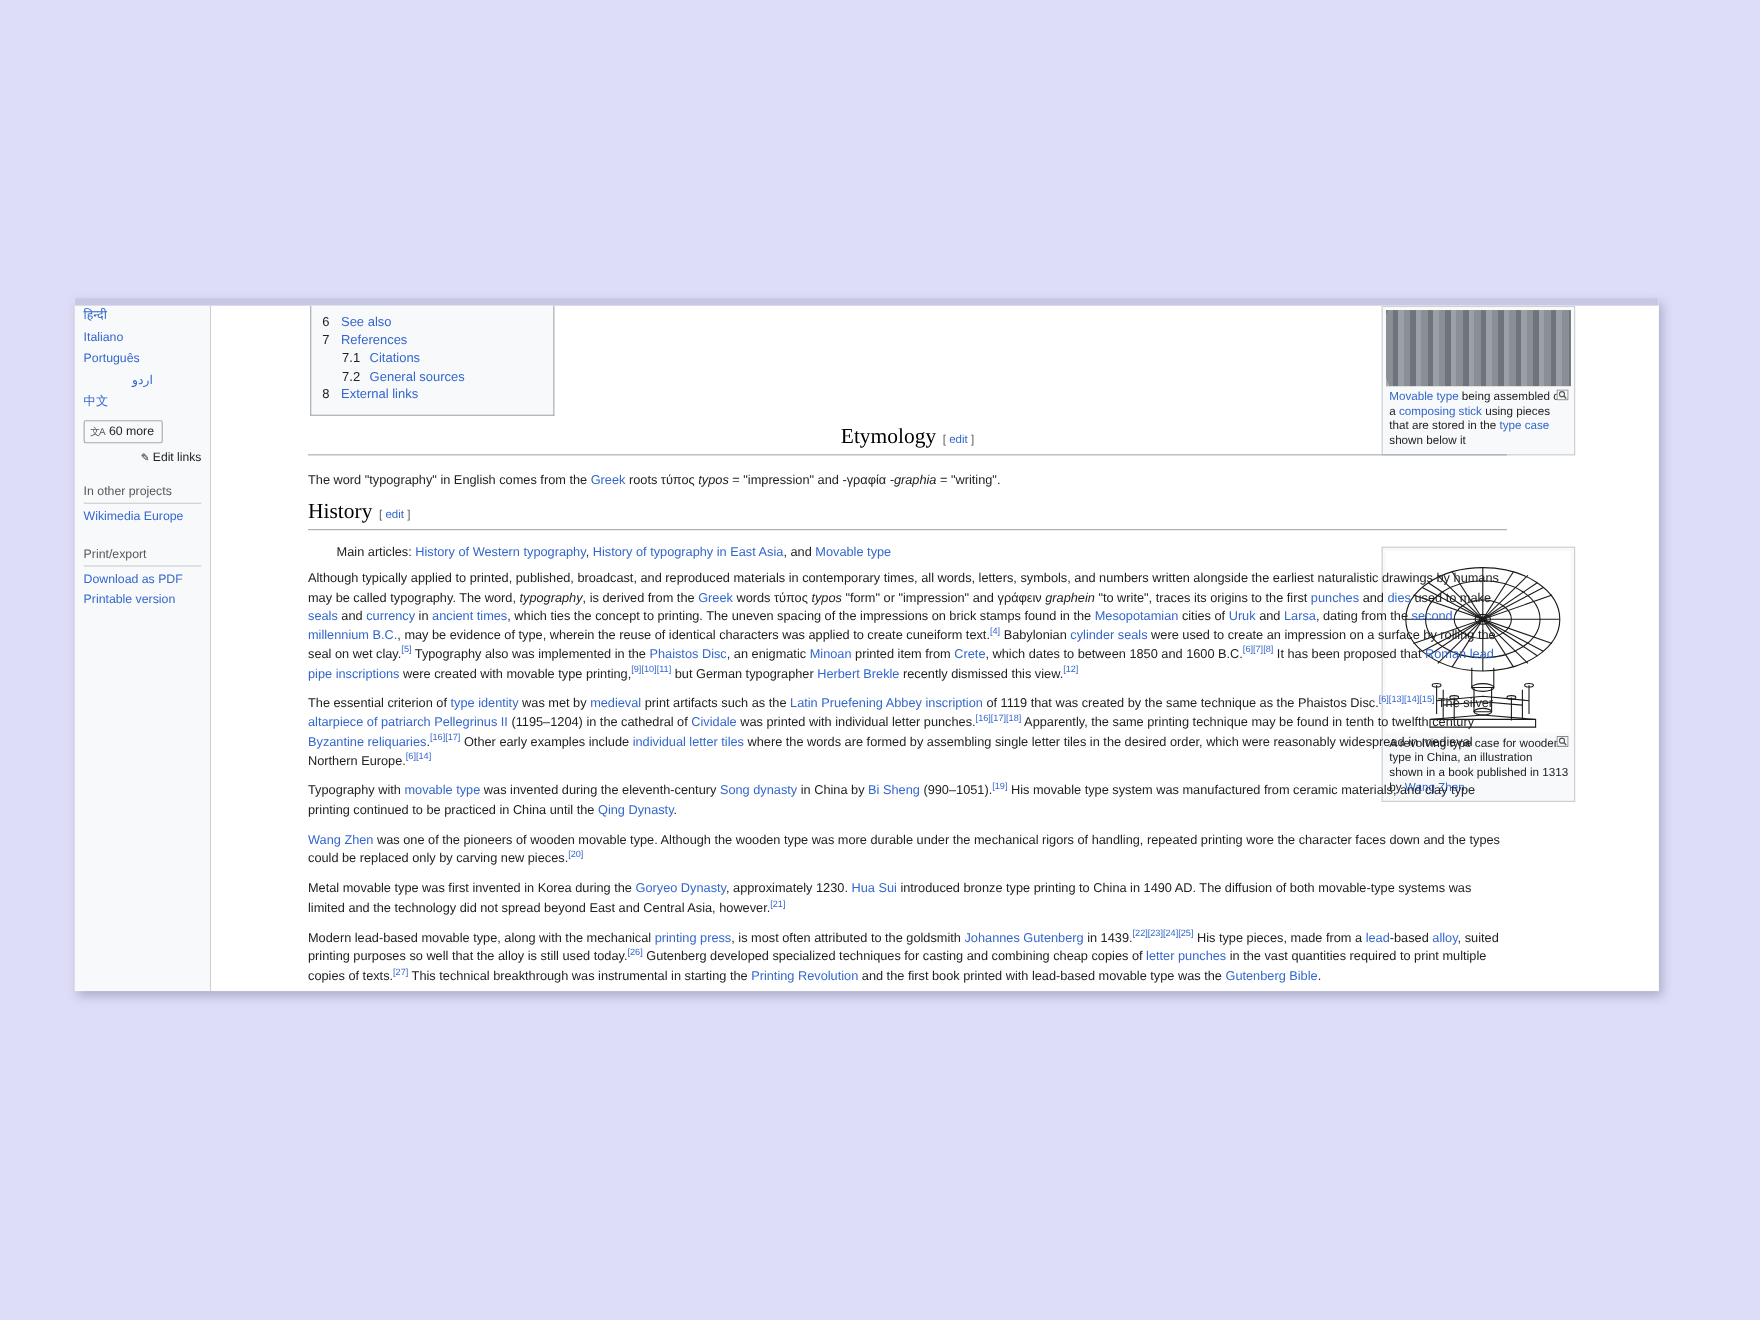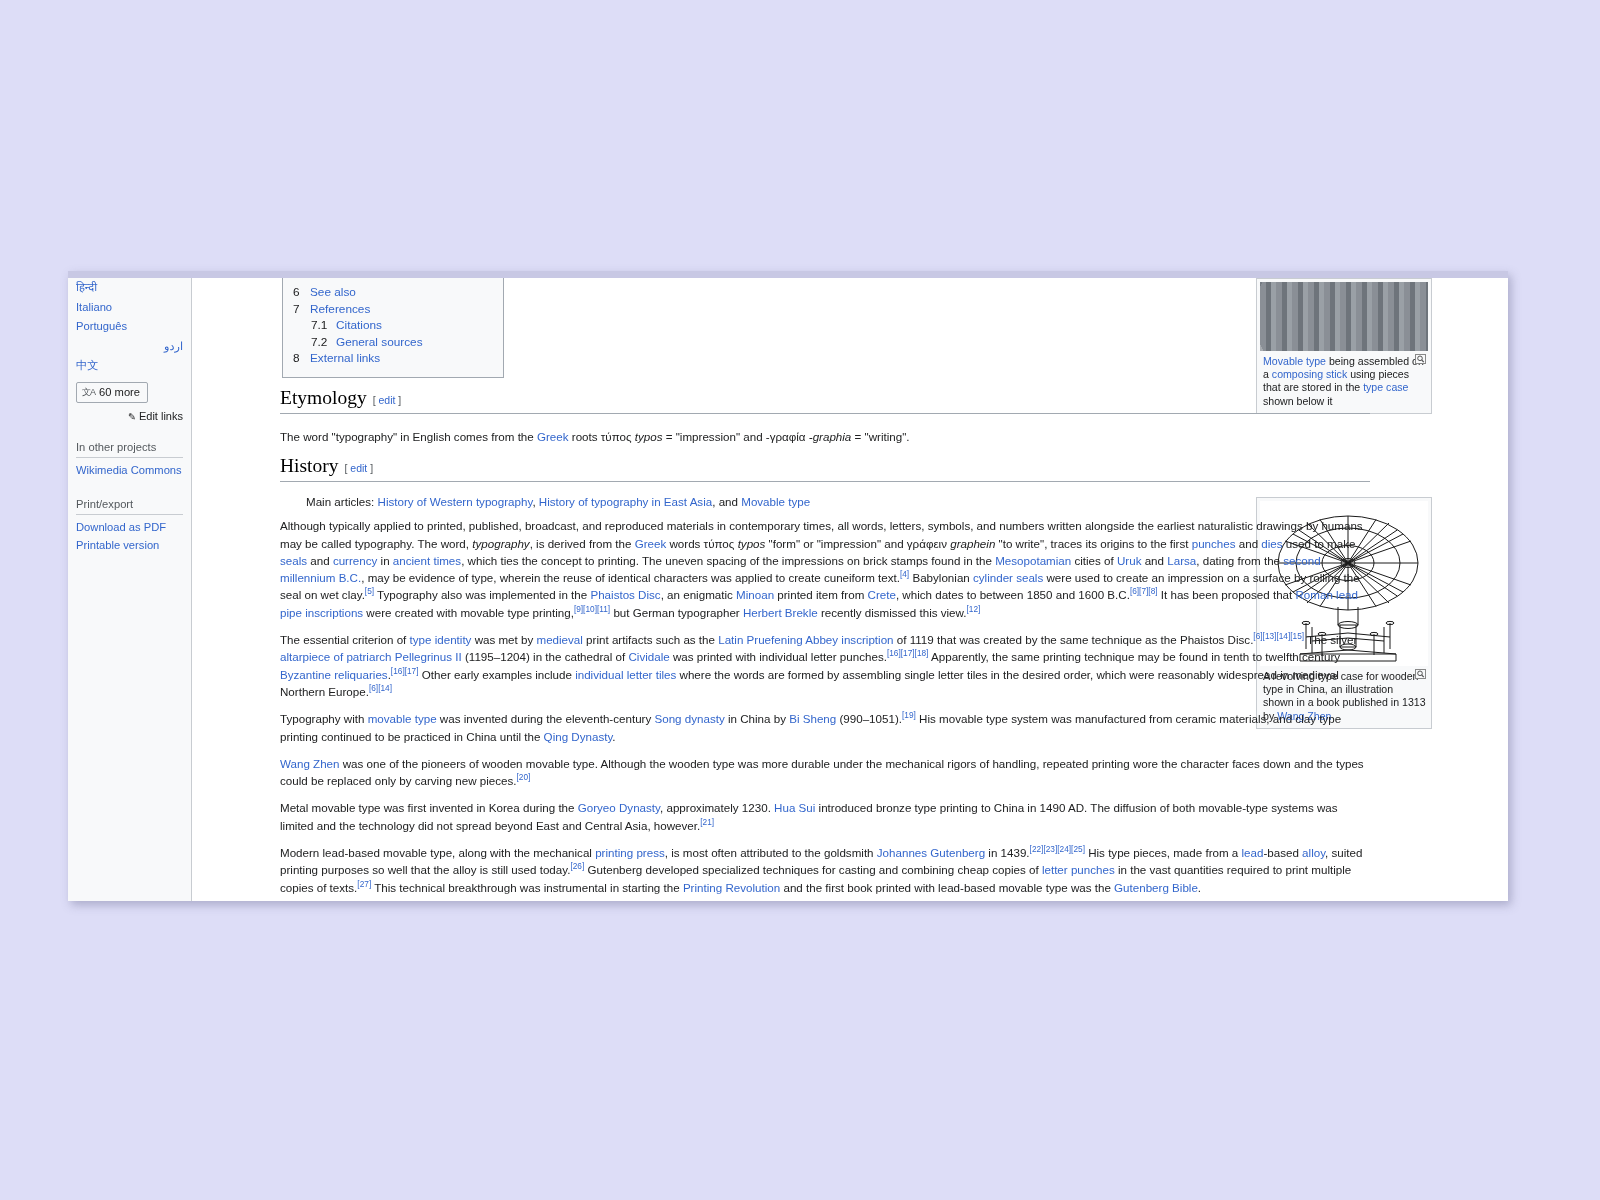--- a/index.html
+++ b/index.html
@@ -27,21 +27,21 @@
     position: absolute;
     left: 0; top: 7px;
     width: 124px; height: 623px;
     background: #f8f9fa;
     border-right: 1px solid #c8ccd1;
     padding: 0 8px;
     font-size: 11.2px;
     color: #202122;
   }
   .lang-link { color: #3366cc; line-height: 19.5px; display:block; cursor:pointer; }
-  .lang-link.rtl { direction: rtl; text-align: right; }
+  .lang-link.rtl { direction: rtl; text-align: center; }
   #morebtn {
     display: inline-flex; align-items:center; gap:4px;
     margin-top: 6px;
     border: 1px solid #a2a9b1; border-radius: 2px;
     background: #f8f9fa; color: #202122;
     font-size: 11.2px; padding: 3px 7px 3px 5px; cursor: pointer;
   }
   #morebtn .lg { font-size: 9px; letter-spacing:-1px; color:#54595d; }
   .editlinks {
     text-align: right; margin-top: 7px; font-size: 11px; color:#202122; cursor:pointer;
@@ -164,21 +164,21 @@
       <span class="lg">文A</span>
       <span>60 more</span>
     </div>
 
     <div class="editlinks">
       <span class="pen">✎</span>
       <span>Edit links</span>
     </div>
 
     <div class="side-head">In other projects</div>
-    <a class="side-link">Wikimedia Commons</a>
+    <a class="side-link">Wikimedia Europe</a>
 
     <div class="side-head">Print/export</div>
     <a class="side-link">Download as PDF</a>
     <a class="side-link">Printable version</a>
   </div>
 
   <div id="content">
 
     <div id="toc">
         <div class="toc-row">
@@ -267,21 +267,21 @@
           <line x1="6.7" y1="6" x2="8.8" y2="8.2" stroke="#555" stroke-width="1.2"></line>
         </svg>
         <span id="cap1"><span>A revolving type case for wooden type in China, an illustration shown in a book published in 1313 by </span><a class="w">Wang Zhen</a></span>
       </div>
     </div>
 
 
     <div style="position:absolute; left:88px; top:0; width:1090px;">
       <div style="height:109px;"></div>
 
-      <h2 class="section-h" style="width:1090px;">
+      <h2 class="section-h" style="width:1090px;text-align:center;">
         <span>Etymology</span><span class="edit-link">[&nbsp;<a>edit</a>&nbsp;]</span>
       </h2>
 
       <p class="body" style="margin-top:14px; width:1090px;" id="etym-p"><span>The word "typography" in English comes from the </span><a class="w">Greek</a><span> roots τύπος </span><i>typos</i><span> = "impression" and -γραφία </span><i>-graphia</i><span> = "writing".</span></p>
 
       <h2 class="section-h" style="width:1090px;">
         <span>History</span><span class="edit-link">[&nbsp;<a>edit</a>&nbsp;]</span>
       </h2>
 
       <div class="hatnote" style="margin-top:13px;" id="hatnote"><span>Main articles: </span><a class="w">History of Western typography</a><span>, </span><a class="w">History of typography in East Asia</a><span>, and </span><a class="w">Movable type</a></div>

